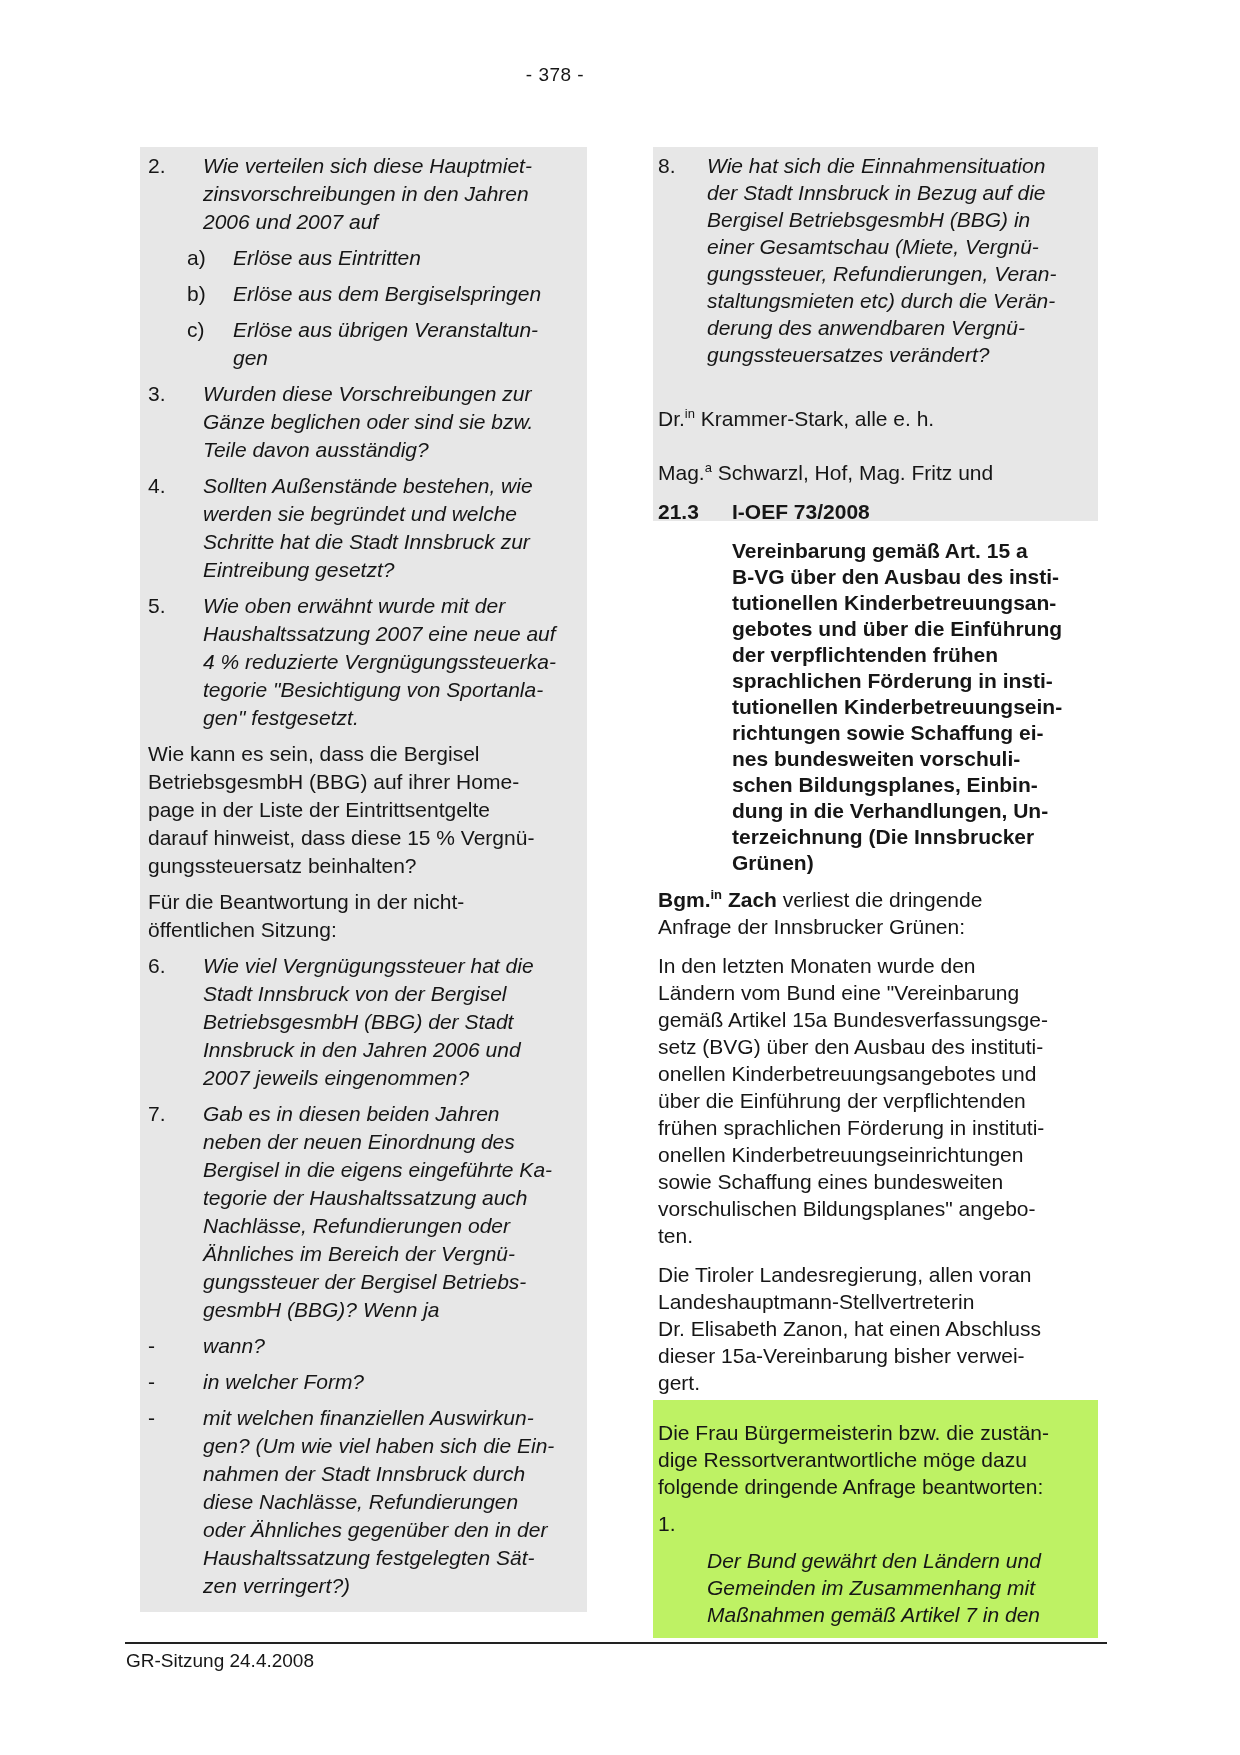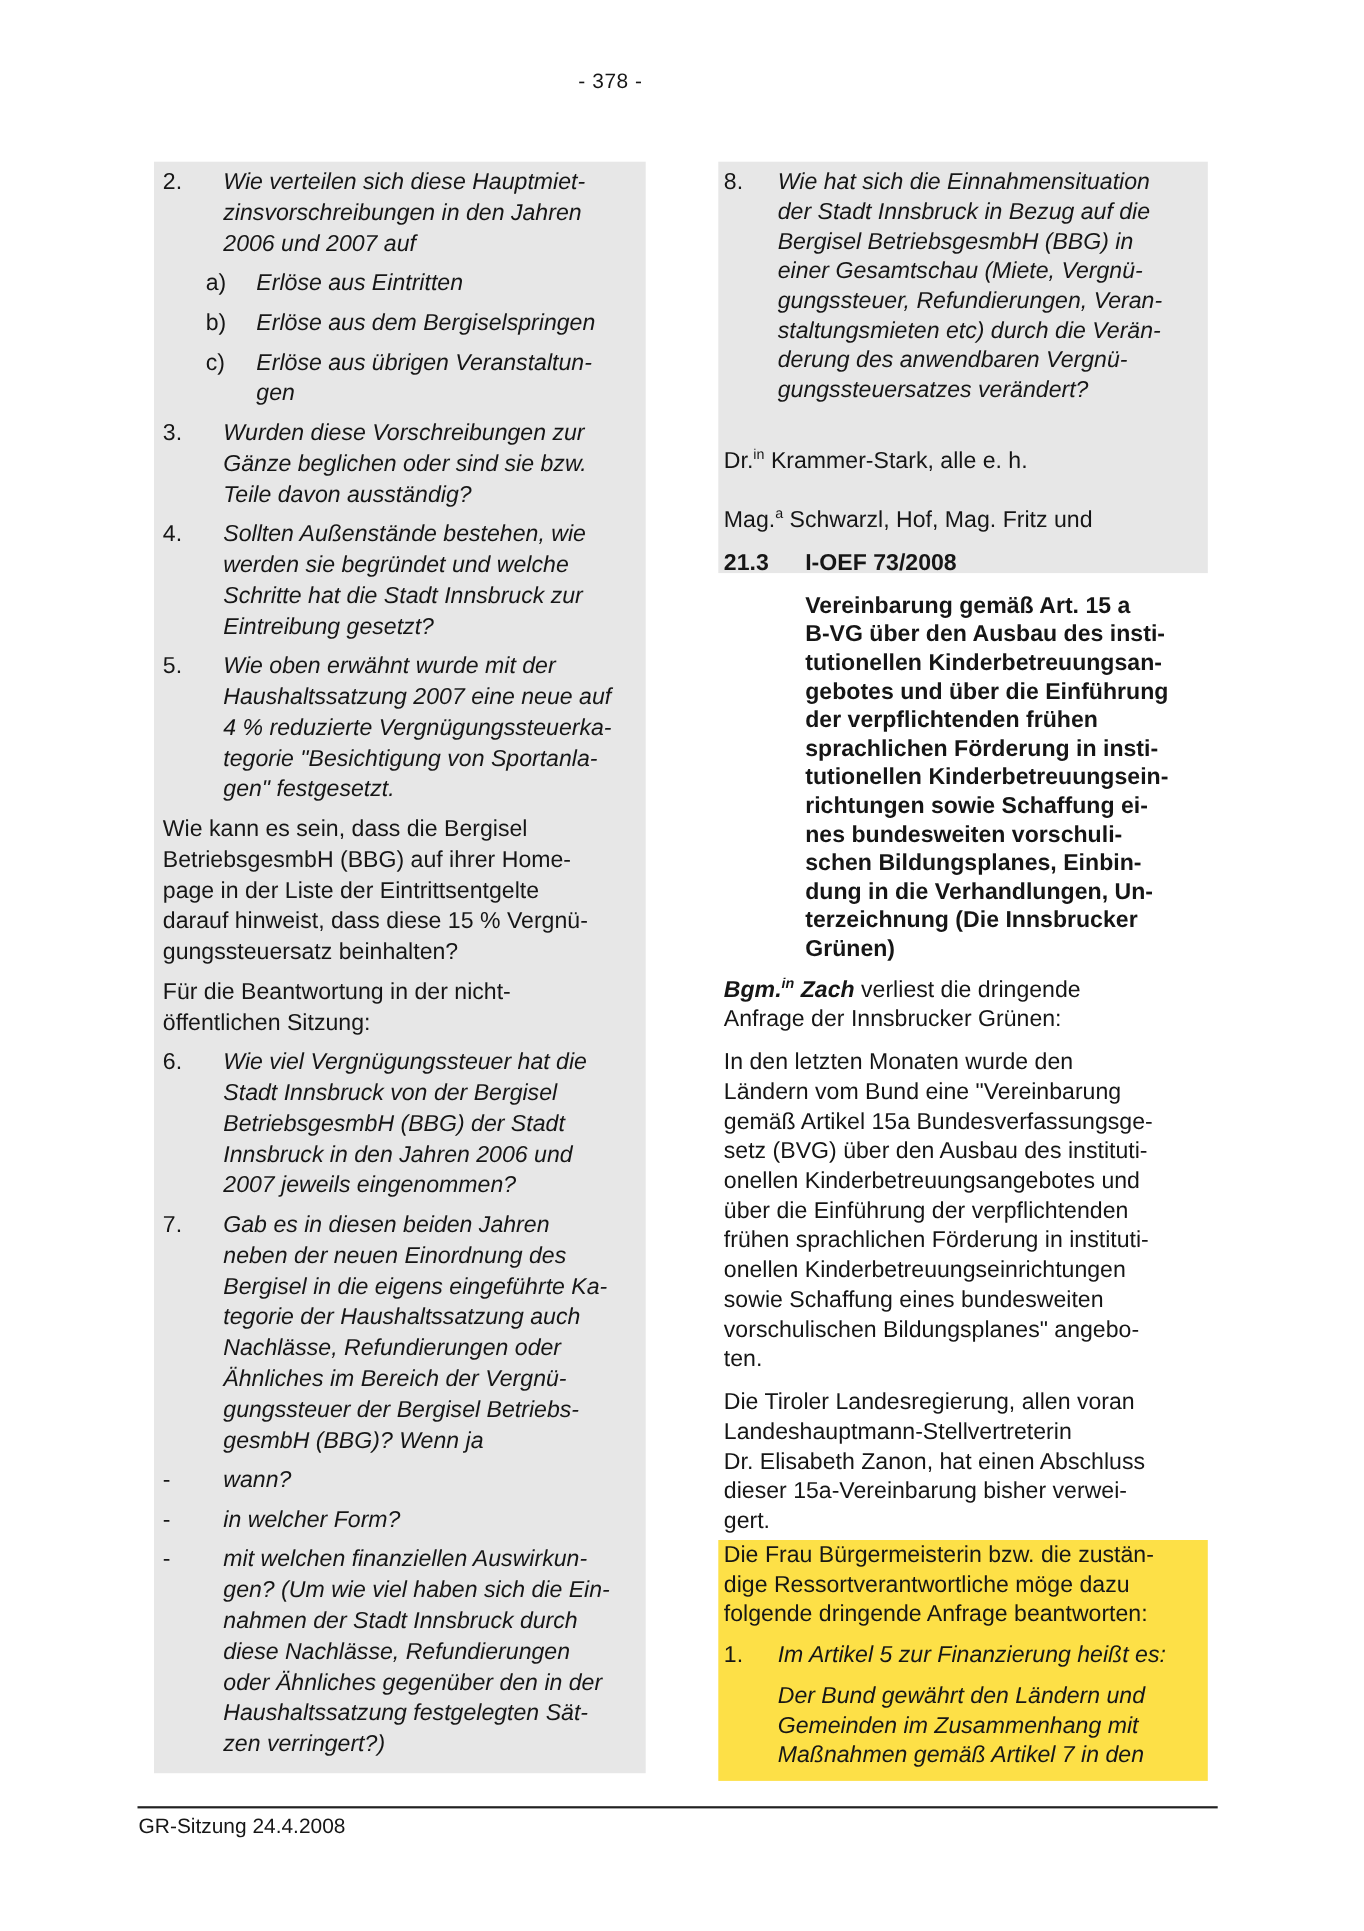--- a/index.html
+++ b/index.html
@@ -38,24 +38,24 @@
   .r-sec{position:absolute;top:498px;left:0;right:0;line-height:28px;}
   .sec-head{display:flex;font-weight:bold;}
   .sec-head .sec-num{flex:none;width:74px;margin-left:5px;}
   .sec-title{
     margin:12px 0 0 79px;font-weight:bold;white-space:pre-line;
     line-height:26px;
   }
   .r-body{position:absolute;top:886px;left:0;right:0;line-height:27px;}
   .r-body p{margin:0 0 0 5px;white-space:pre-line;}
   .r-body p.gap{margin-top:12px;}
-  .r-body .bld{font-weight:bold;font-style:italic;}
+  .r-body .bld{font-weight:bold;}
   .r-gray2{
-    position:absolute;top:1400px;left:0;right:0;background:#fde047;
-    padding:0 5px 10px 5px;line-height:27px;
+    position:absolute;top:1400px;left:0;right:0;background:#bef264;
+    padding:19px 5px 10px 5px;line-height:27px;
   }
   .r-gray2 .g2para{margin:0;white-space:pre-line;}
   .r-gray2 .li{margin-top:10px;}
   .r-gray2 .li .num{width:49px;}
   
   .footer-rule{position:absolute;left:125px;top:1642px;width:982px;border-top:2px solid #222;}
   .footer-text{position:absolute;left:126px;top:1650px;font-size:19px;}
 </style>
 </head>
 <body>
@@ -211,21 +211,20 @@
 dieser 15a-Vereinbarung bisher verwei-
 gert.</p>
     </div>
 
     <div class="r-gray2">
       <p class="g2para">Die Frau Bürgermeisterin bzw. die zustän-
 dige Ressortverantwortliche möge dazu
 folgende dringende Anfrage beantworten:</p>
       <div class="li">
         <span class="num">1.</span>
-        <span class="txt">Im Artikel 5 zur Finanzierung heißt es:</span>
       </div>
       <div class="li">
         <span class="num"></span>
         <span class="txt">Der Bund gewährt den Ländern und
 Gemeinden im Zusammenhang mit
 Maßnahmen gemäß Artikel 7 in den</span>
       </div>
     </div>
 
   </section>

